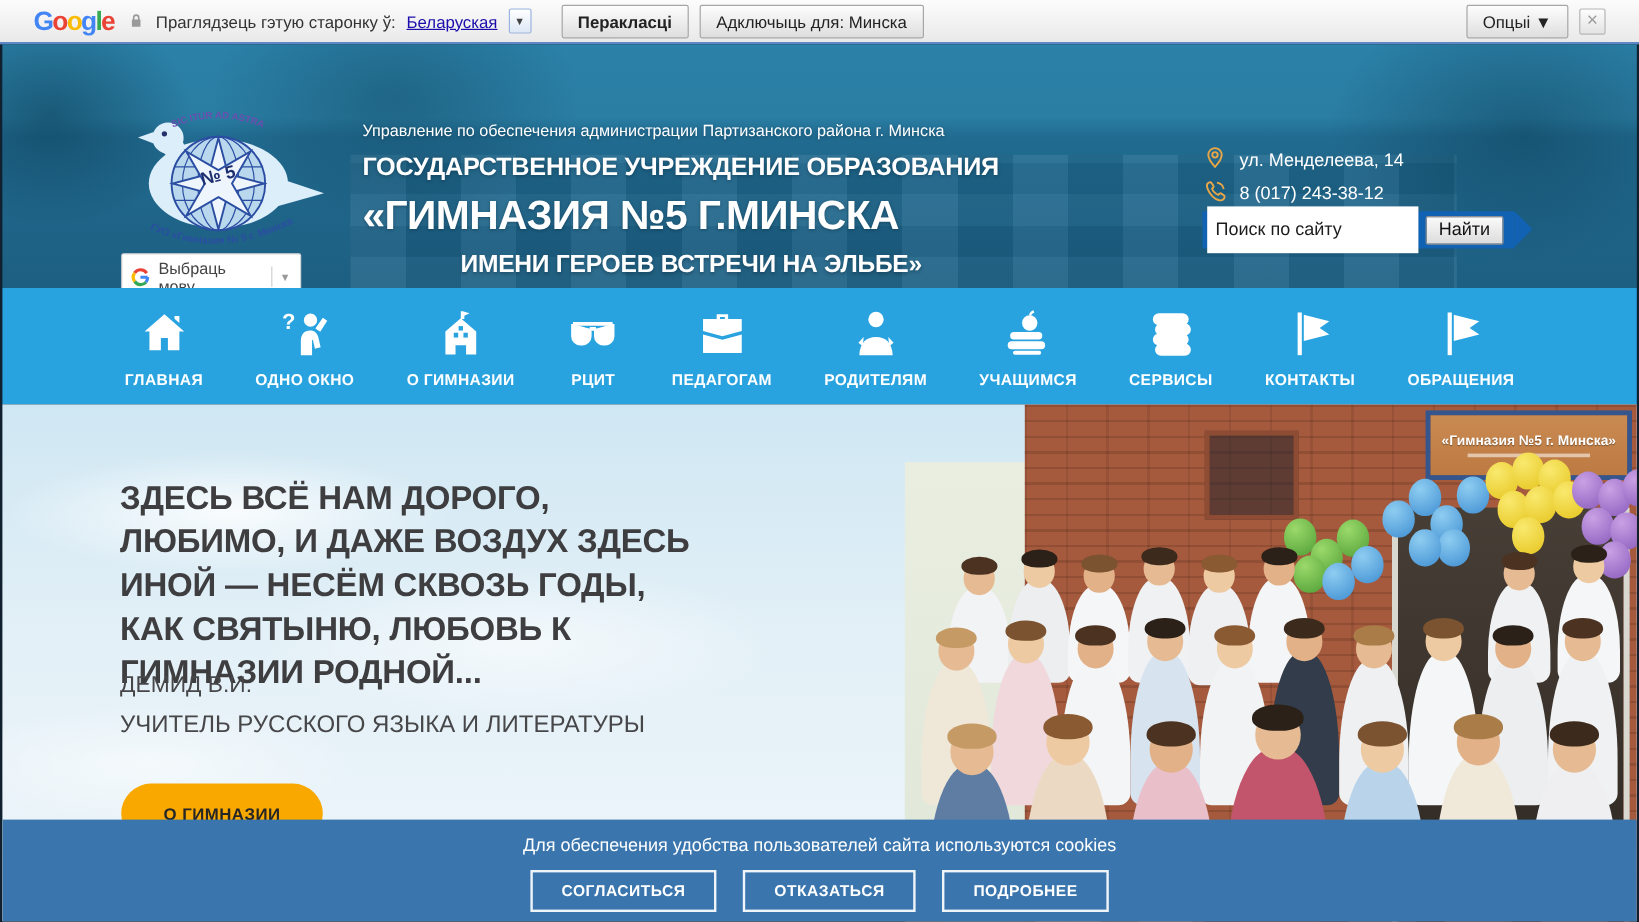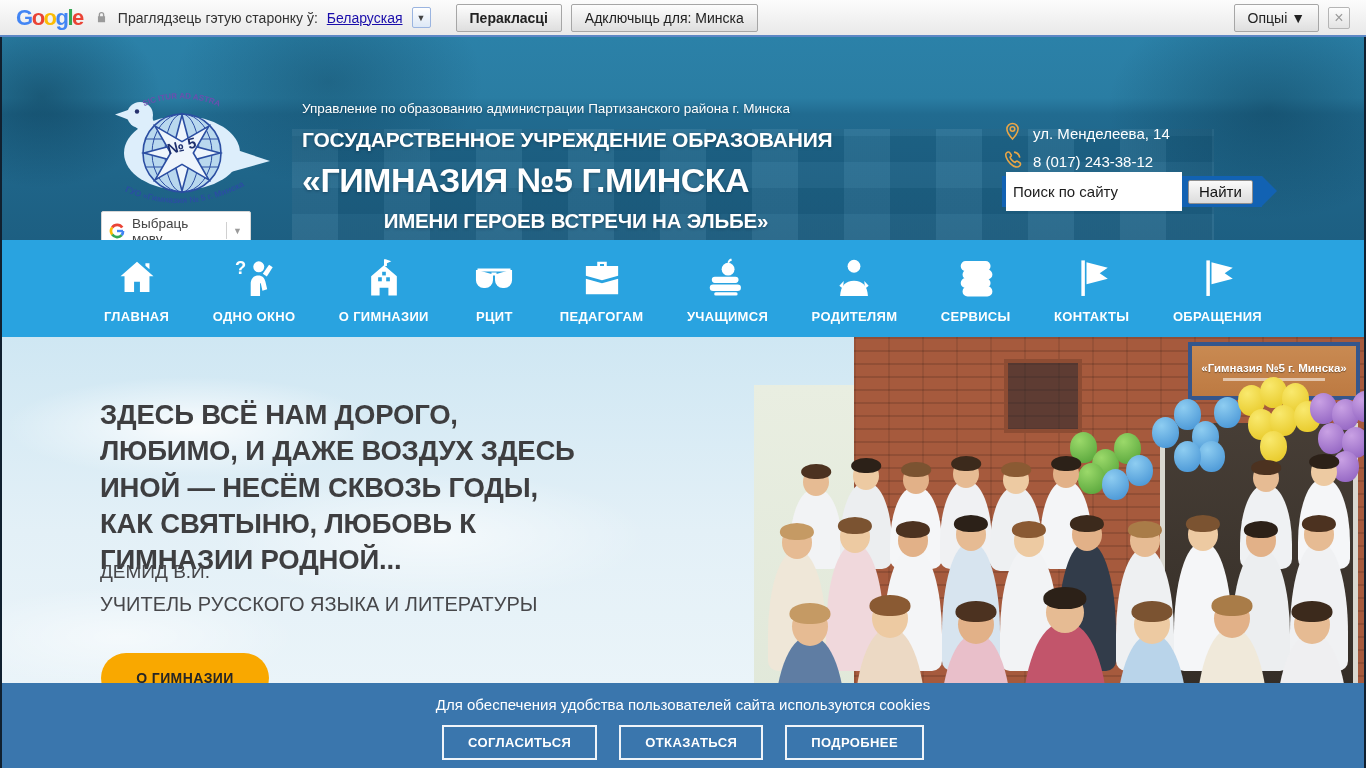--- a/index.html
+++ b/index.html
@@ -1,20 +1,20 @@
 <!DOCTYPE html>
 <html><head>
 <meta charset="utf-8">
 <style>
   * { box-sizing: border-box; margin: 0; padding: 0; }
   html,body { width:1366px; height:768px; overflow:hidden; background:#10202f;
     font-family:"Liberation Sans", sans-serif; }
 
   
-  .translate-bar { height:37px; display:flex; align-items:center; gap:9px; padding:0 16px;
+  .translate-bar { height:37px; display:flex; align-items:center; gap:9px; padding:0 28px;
     background:linear-gradient(#fcfcfc,#e9e9e9); border-bottom:2px solid #5d87c5; }
   .google-logo { font-size:22px; font-weight:700; letter-spacing:-1.5px; margin-right:2px; }
   .gl-b{color:#4285F4}.gl-r{color:#EA4335}.gl-y{color:#FBBC05}.gl-g{color:#34A853}
   .tb-lock svg{width:15px;height:17px;display:block}
   .tb-text { font-size:14px; color:#333; }
   .tb-link { font-size:14px; color:#1a0dab; text-decoration:underline; cursor:pointer; }
   .tb-select { width:19px;height:21px;border:1px solid #9ab4e0;border-radius:2px;
     background:linear-gradient(#fff,#dde8f6); display:flex;align-items:center;justify-content:center;
     font-size:9px;color:#444;cursor:pointer; }
   .tb-btn { font-family:inherit; font-size:14px; color:#222; padding:5px 13px; border:1px solid #a6a6a6;
@@ -187,21 +187,21 @@
           <path d="M18.2 17.6A8 8 0 0 0 20 12" stroke="#4285F4"></path>
           <path d="M12 10.4h8v3.2h-8z" fill="#4285F4" stroke="none"></path>
         </svg>
       </span>
       <span class="lbl">Выбраць мову</span>
       <span class="sep"></span>
       <span class="caret">▼</span>
     </div>
 
     <div class="titles">
-      <div class="t-district">Управление по образованию администрации Партизанского района г. Минска</div>
+      <div class="t-district">Управление по обеспечения администрации Партизанского района г. Минска</div>
       <div class="t-org">ГОСУДАРСТВЕННОЕ УЧРЕЖДЕНИЕ ОБРАЗОВАНИЯ</div>
       <div class="t-name1">«ГИМНАЗИЯ №5 Г.МИНСКА</div>
       <div class="t-name2">ИМЕНИ ГЕРОЕВ ВСТРЕЧИ НА ЭЛЬБЕ»</div>
     </div>
 
     <div class="contact-row row-address">
       <svg viewBox="0 0 24 24" fill="none" stroke="#E9A647" stroke-width="1.8">
         <path d="M12 2.8a6.4 6.4 0 0 1 6.4 6.4c0 4.6-6.4 11.4-6.4 11.4S5.6 13.8 5.6 9.2A6.4 6.4 0 0 1 12 2.8z"></path>
         <circle cx="12" cy="9.2" r="2.6"></circle>
       </svg>
@@ -266,38 +266,38 @@
           <svg viewBox="0 0 24 24">
             <path d="M9.4 5.4V3.2h5.2v2.2h6.2v5.4L12 13.2 3.2 10.8V5.4zM10.9 4.4v1h2.2v-1z"></path>
             <path d="M3.2 12.4 12 14.8l8.8-2.4v8.4H3.2z"></path>
           </svg>
         </span>
       <span class="nlabel">ПЕДАГОГАМ</span>
     </a>
     <a class="nav-item">
       <span class="nicon">
           <svg viewBox="0 0 24 24">
+            <circle cx="12" cy="5.6" r="3.5"></circle>
+            <path d="M4.4 21.8c.3-5.5 3-8.3 7.6-8.3s7.3 2.8 7.6 8.3z"></path>
+            <path d="M6.4 13.6 4 16.2l2 1.6zM17.6 13.6 20 16.2l-2 1.6z"></path>
+          </svg>
+        </span>
+      <span class="nlabel">РОДИТЕЛЯМ</span>
+    </a>
+    <a class="nav-item">
+      <span class="nicon">
+          <svg viewBox="0 0 24 24">
             <circle cx="12.6" cy="7.2" r="3.5"></circle>
             <path d="M12.3 3.6c.2-1.1.9-1.9 2-2.2l.4 1.1c-.9.3-1.4.8-1.5 1.5z"></path>
             <path d="M5.4 11.3h11.2a1.7 1.7 0 0 1 0 3.4H5.4a1.7 1.7 0 0 1 0-3.4z"></path>
             <path d="M4.4 15.5h13.4a1.8 1.8 0 0 1 0 3.6H4.4a1.8 1.8 0 0 1 0-3.6z"></path>
             <rect x="5" y="19.8" width="12.8" height="1.8" rx=".9"></rect>
           </svg>
         </span>
       <span class="nlabel">УЧАЩИМСЯ</span>
-    </a>
-    <a class="nav-item">
-      <span class="nicon">
-          <svg viewBox="0 0 24 24">
-            <circle cx="12" cy="5.6" r="3.5"></circle>
-            <path d="M4.4 21.8c.3-5.5 3-8.3 7.6-8.3s7.3 2.8 7.6 8.3z"></path>
-            <path d="M6.4 13.6 4 16.2l2 1.6zM17.6 13.6 20 16.2l-2 1.6z"></path>
-          </svg>
-        </span>
-      <span class="nlabel">РОДИТЕЛЯМ</span>
     </a>
     <a class="nav-item">
       <span class="nicon">
           <svg viewBox="0 0 24 24" fill="none" stroke="#fff" stroke-width="1.7">
             <path d="M6.4 3.6h10.8a1.9 1.9 0 0 1 0 3.8H6.4a1.9 1.9 0 0 1 0-3.8z"></path>
             <path d="M7.4 8.2h10.8a1.9 1.9 0 0 1 0 3.8H7.4a1.9 1.9 0 0 1 0-3.8z"></path>
             <path d="M6.4 12.8h10.8a1.9 1.9 0 0 1 0 3.8H6.4a1.9 1.9 0 0 1 0-3.8z"></path>
             <path d="M7.4 17.4h10.8a1.9 1.9 0 0 1 0 3.8H7.4a1.9 1.9 0 0 1 0-3.8z"></path>
           </svg>
         </span>

